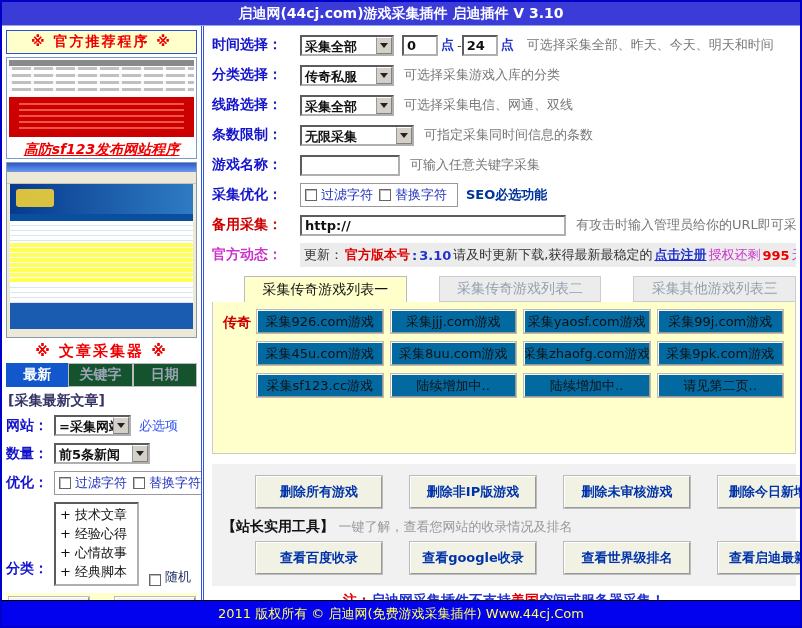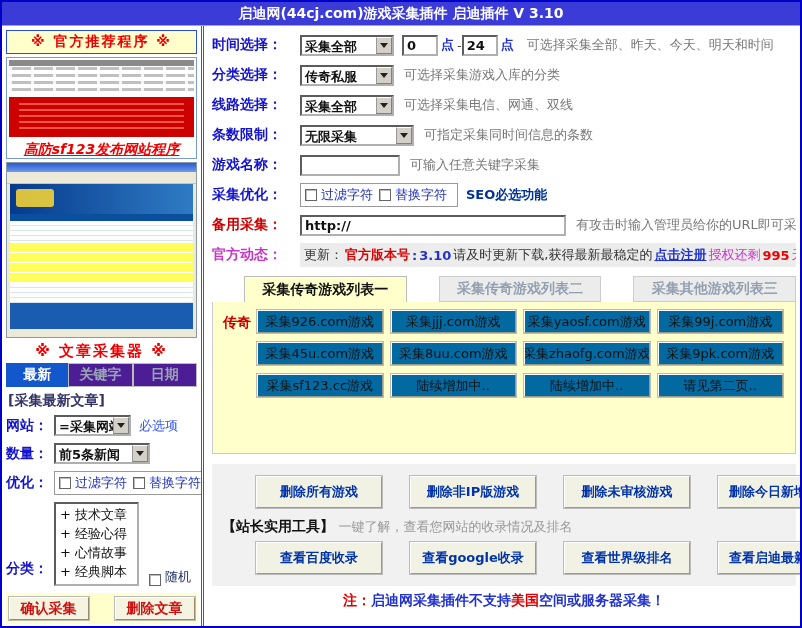--- a/index.html
+++ b/index.html
@@ -43,21 +43,21 @@
   .p2-rows2 { height: 20px; background: repeating-linear-gradient(to bottom, #fff 0 4px, #d8e6f4 4px 5px); }
   .p2-foot { flex: 1; background: #1a5cb0; }
   .p2-status { height: 8px; background: #ece9d8; }
 
   .side-head2 { height: 20px; flex: 0 0 20px; margin-top: 3px; color: #ee0000; font-weight: bold; font-size: 15px;
                 letter-spacing: 2px; display: flex; align-items: center; justify-content: center; }
 
   .stabs { display: flex; height: 24px; flex: 0 0 24px; margin-top: 2px; }
   .stab { flex: 1; display: flex; align-items: center; justify-content: center; font-weight: bold; font-size: 14px; }
   .stab.active { background: #1258cc; color: #fff; }
-  .stab.idle { background: #4c1d95; color: #9aa4b4; border: 1px solid #bbb; }
+  .stab.idle { background: #14532d; color: #9aa4b4; border: 1px solid #bbb; }
 
   .s-title { color: #333366; font-weight: bold; font-size: 14px; margin: 5px 0 1px 2px; }
   .s-row { display: flex; align-items: center; margin: 4px 0 3px; }
   .s-row.top { align-items: flex-start; }
   .s-label { width: 48px; flex: 0 0 48px; color: #1414cc; font-weight: bold; font-size: 14px; }
   .s-hint { color: #3355ee; font-size: 13px; margin-left: 8px; }
 
   .s-btnrow { background: #ffffcc; display: flex; gap: 26px; justify-content: center; padding: 4px 0; margin-top: 4px; }
   .s-btn { width: 80px; height: 23px; background: #f4f4e0; border: 1px solid; border-color: #fff #998877 #998877 #fff;
            box-shadow: 0 0 0 1px #bbb; color: #cc1111; font-weight: bold; font-size: 14px;
@@ -97,21 +97,21 @@
   .newsbar { flex: 1; min-width: 0; background: #ececec; padding: 3px 4px; display: flex; align-items: center;
              white-space: nowrap; overflow: hidden; font-size: 13px; color: #333; }
   .newsbar .vred { color: #dd0000; font-weight: bold; }
   .newsbar .vblue { color: #2233cc; font-weight: bold; }
   .newsbar .reg { color: #2233cc; font-weight: bold; text-decoration: underline; }
   .newsbar .mag { color: #cc33cc; }
   .newsbar .days { color: #ee0000; font-weight: bold; }
   .newsbar span { margin-right: 2px; }
 
   .gtabs { display: flex; margin-top: 6px; flex: 0 0 26px; }
-  .gtab { width: 197px; height: 26px; display: flex; align-items: center; justify-content: center; font-size: 14px; font-weight: bold; margin-left: 32px; }
+  .gtab { width: 197px; height: 26px; display: flex; align-items: center; justify-content: center; font-size: 14px; font-weight: normal; margin-left: 32px; }
   .gtab.active { background: #ffffcc; border: 1px solid #bbb; border-bottom: none; color: #111; }
   .gtab.idle { background: #ececec; border: 1px solid #ccc; color: #93a0b0; }
 
   .gpanel { background: #ffffcc; border: 1px solid #ccc; border-top: none; height: 152px; flex: 0 0 152px;
             padding: 8px 6px 0 4px; display: flex; }
   .gside { width: 40px; flex: 0 0 40px; color: #cc0000; font-weight: bold; font-size: 14px; text-align: center; padding-top: 4px; }
   .ggrid { flex: 1; display: grid; grid-template-columns: repeat(4, 1fr); gap: 9px 8px; align-content: start; padding-right: 6px; }
   .gbtn { height: 23px; background: #0369a1; border: 1px solid; border-color: #fff #9a9a8a #9a9a8a #fff;
           box-shadow: 0 0 0 1px #bbb; font-size: 13px; color: #111;
           display: flex; align-items: center; justify-content: center; white-space: nowrap; overflow: hidden; }
@@ -361,14 +361,17 @@
         </div>
       </div>
 
       <div class="note">
         <span class="r">注：</span><span class="b">启迪网采集插件不支持</span><span class="r">美国</span><span class="b">空间或服务器采集！</span>
       </div>
 
     </div>
   </div>
 
+  <div class="footer">
+    <span>2011 版权所有 © 启迪网(免费游戏采集插件) Www.44cj.Com</span>
+  </div>
 
 </div>
 
 </body></html>

